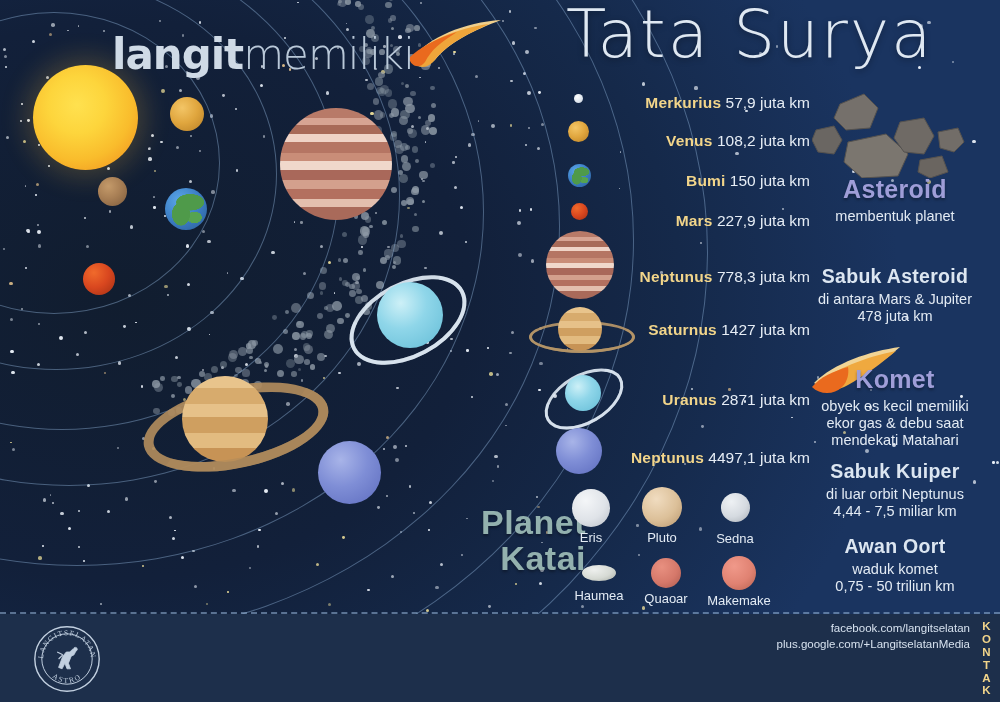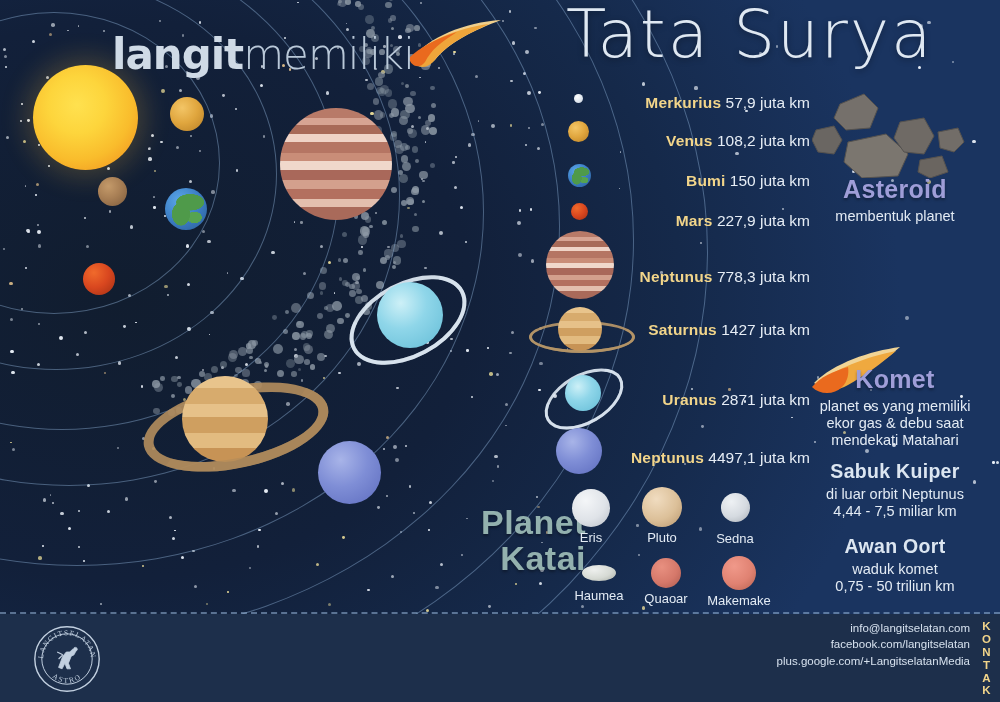--- a/index.html
+++ b/index.html
@@ -785,25 +785,32 @@
     <path d="M40 24 C26 28 12 34 4 44 C12 52 26 52 34 44 C40 38 41 30 40 24 Z" fill="#ea6a1e"></path>
   </svg>
 
   <div class="infoblk" style="top:175px;">
     <div class="ihead h-asteroid">Asteroid</div>
     <div class="ibody" style="margin-top:4px;">
       <div>membentuk planet</div>
     </div>
   </div>
 
+  <div class="infoblk" style="top:265px;">
+    <div class="ihead h-sub">Sabuk Asteroid</div>
+    <div class="ibody" style="margin-top:3px;">
+      <div>di antara Mars &amp; Jupiter</div>
+      <div>478 juta km</div>
+    </div>
+  </div>
 
   <div class="infoblk" style="top:365px;">
     <div class="ihead h-komet">Komet</div>
     <div class="ibody" style="margin-top:4px;">
-      <div>planet es yang memiliki</div>
+      <div>obyek es kecil memiliki</div>
       <div>ekor gas &amp; debu saat</div>
       <div>mendekati Matahari</div>
     </div>
   </div>
 
   <div class="infoblk" style="top:460px;">
     <div class="ihead h-sub">Sabuk Kuiper</div>
     <div class="ibody" style="margin-top:3px;">
       <div>di luar orbit Neptunus</div>
       <div>4,44 - 7,5 miliar km</div>
@@ -837,21 +844,20 @@
       <circle cx="62" cy="36" r="2.6"></circle>
       <path d="M44 44 L36 40 M44 44 L38 50" stroke-width="1.6" fill="none"></path>
     </g>
   </svg>
 
   <div class="brand">
     <b>langit</b><span>memiliki</span>
   </div>
 
   <div class="contact">
-    <div>info@langitselatan.com</div>
     <div>facebook.com/langitselatan</div>
     <div>plus.google.com/+LangitselatanMedia</div>
   </div>
   <div class="kontak">
       <div>K</div>
       <div>O</div>
       <div>N</div>
       <div>T</div>
       <div>A</div>
       <div>K</div>

